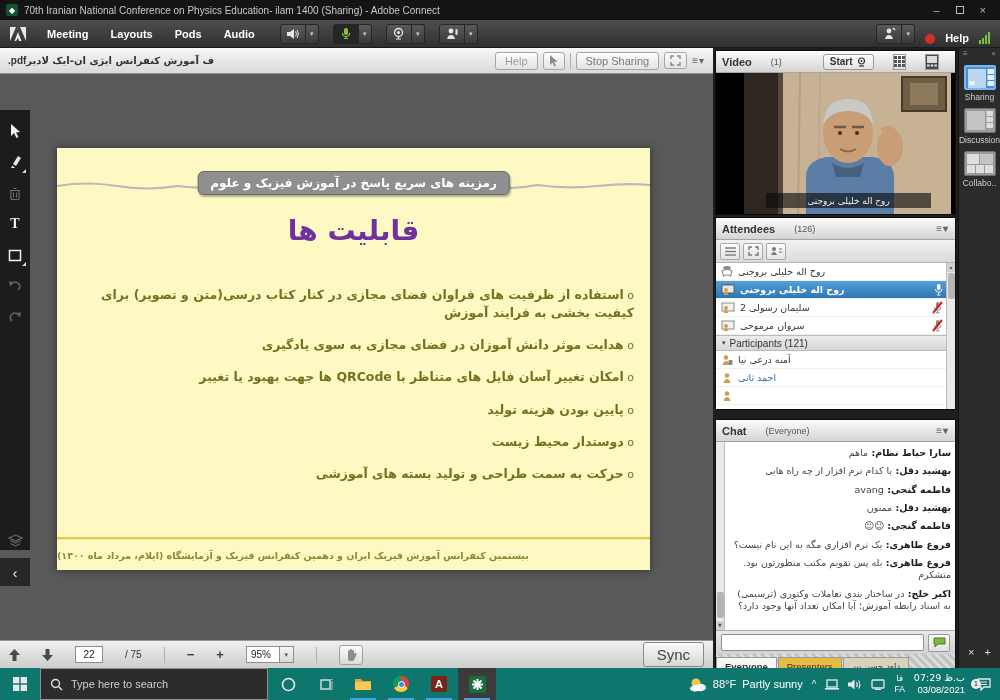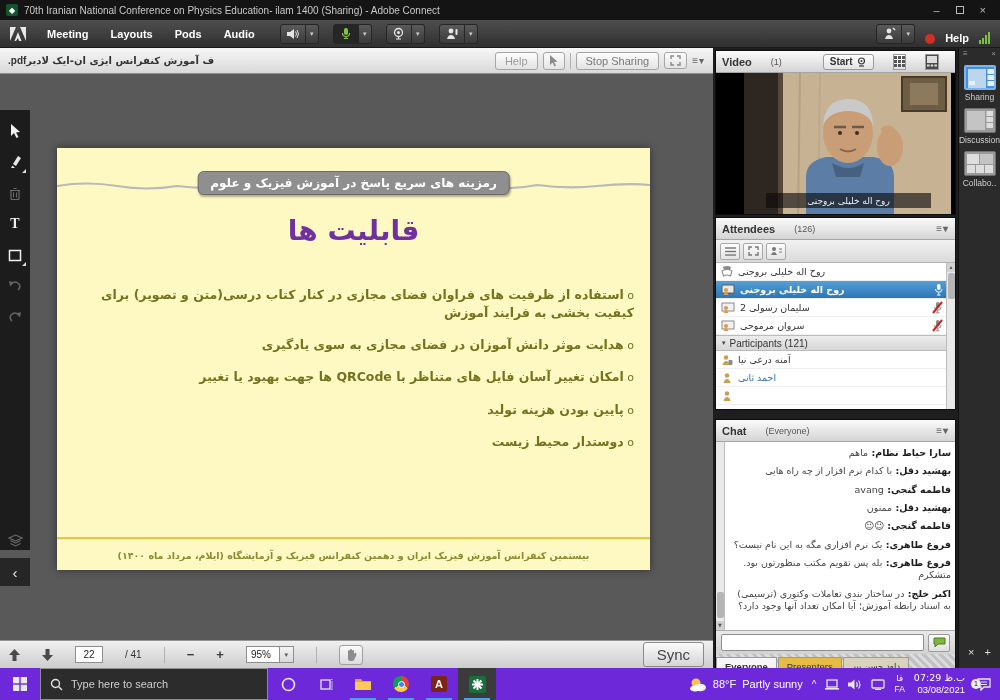--- a/index.html
+++ b/index.html
@@ -71,21 +71,21 @@
     padding:4px 12px; font-size:12px; font-weight:bold; white-space:nowrap;
     box-shadow:1px 2px 2px rgba(0,0,0,.3); }
   .slide-title { position:absolute; top:66px; width:100%; text-align:center; color:#7030a0;
     font-size:28px; font-weight:bold; }
   .bullets { position:absolute; top:138px; right:16px; left:16px; direction:rtl;
     color:#73731f; font-size:12.5px; font-weight:bold; text-align:right; }
   .bullet { margin-bottom:14px; line-height:1.45; }
   .bullet:before { content:"o "; font-weight:normal; font-size:11px; }
   .slide-rule { position:absolute; bottom:30px; left:0; width:100%; border-top:2px solid #dfca4e;
     border-bottom:1px solid #f3ea9e; }
-  .slide-footer { position:absolute; bottom:9px; width:100%; text-align:center; direction:rtl;
+  .slide-footer { position:absolute; bottom:9px; width:100%; text-align:left; direction:rtl;
     color:#8b8b33; font-size:9.5px; font-weight:bold; }
 
   .share-footer { position:absolute; top:640px; left:0; width:713px; height:28px;
     background:linear-gradient(#f0f0f0,#cdcdcd); border-top:1px solid #969696;
     display:flex; align-items:center; gap:22px; padding:0 9px; font-size:10px; color:#333; }
   .page-box { width:28px; height:17px; background:#fff; border:1px solid #8e8e8e;
     text-align:center; font-size:10px; line-height:15px; color:#222; }
   .zoom-box { height:17px; background:#fff; border:1px solid #8e8e8e; display:flex; align-items:center; }
   .zoom-box .zv { padding:0 4px; font-size:10px; color:#222; width:32px; }
   .zoom-box .zd { width:14px; height:100%; border-left:1px solid #8e8e8e;
@@ -165,21 +165,21 @@
     border-left:1px solid #101010; display:flex; flex-direction:column; align-items:center; }
   .lb-top { width:100%; display:flex; justify-content:space-between; padding:1px 4px; color:#999;
     font-size:8px; }
   .thumb { width:32px; height:25px; background:#9a9a9a; border:1px solid #6f6f6f; border-radius:2px;
     margin-top:6px; padding:2px; }
   .thumb.sel { background:#4a90d9; border:2px solid #79b6ef; }
   .thumb-label { color:#cfcfcf; font-size:8.5px; margin-top:2px; }
   .lb-bottom { margin-top:auto; margin-bottom:10px; display:flex; gap:10px; color:#ddd; font-size:11px; }
 
   
-  .taskbar { position:absolute; top:668px; left:0; width:1000px; height:32px; background:#6d28d9;
+  .taskbar { position:absolute; top:668px; left:0; width:1000px; height:32px; background:#0f766e;
     display:flex; align-items:stretch; color:#fff; }
   .tk-btn { width:40px; display:flex; align-items:center; justify-content:center; }
   .tk-search { width:228px; background:#2c2c2c; border:1px solid #8f8f8f; display:flex;
     align-items:center; gap:8px; padding:0 9px; color:#cfcfcf; font-size:11px; }
   .tk-app { width:38px; display:flex; align-items:center; justify-content:center; position:relative; }
   .tk-app.open:after { content:""; position:absolute; bottom:0; left:6px; right:6px; height:2px;
     background:#4aa3e0; }
   .tk-app.active { background:#3b3b3b; }
   .tk-right { margin-left:auto; display:flex; align-items:center; gap:9px; padding-right:6px; }
   .tk-weather { display:flex; align-items:center; gap:6px; font-size:11px; }
@@ -355,39 +355,40 @@
       <path d="M0 8 Q30 3 60 8 T120 8 Q150 12 180 7 T240 8 T300 7 Q330 11 360 7 T420 8 T480 7 Q510 11 540 8 T593 7" fill="none" stroke="#b9b9b9" stroke-width="2.2"></path>
     </svg>
     <div class="badge">رمزینه های سریع پاسخ در آموزش فیزیک و علوم</div>
     <div class="slide-title">قابلیت ها</div>
     <div class="bullets">
       <div class="bullet">استفاده از ظرفیت های فراوان فضای مجازی در کنار کتاب درسی(متن و تصویر) برای کیفیت بخشی به فرایند آموزش</div>
       <div class="bullet">هدایت موثر دانش آموزان در فضای مجازی به سوی یادگیری</div>
       <div class="bullet">امکان تغییر آسان فایل های متناظر با QRCode ها جهت بهبود یا تغییر</div>
       <div class="bullet">پایین بودن هزینه تولید</div>
       <div class="bullet">دوستدار محیط زیست</div>
+      <div class="bullet">حرکت به سمت طراحی و تولید بسته های آموزشی</div>
     </div>
     <div class="slide-rule"></div>
     <div class="slide-footer">بیستمین کنفرانس آموزش فیزیک ایران و دهمین کنفرانس فیزیک و آزمایشگاه (ایلام، مرداد ماه ۱۴۰۰)</div>
   </div>
 </div>
 
 <div class="share-footer">
   <span>
     <svg width="11" height="12" viewBox="0 0 11 12">
         <polygon points="5.5,0 11,6 7.5,6 7.5,12 3.5,12 3.5,6 0,6" fill="#4a4a4a"></polygon>
       </svg>
   </span>
   <span>
     <svg width="11" height="12" viewBox="0 0 11 12">
         <polygon points="5.5,12 0,6 3.5,6 3.5,0 7.5,0 7.5,6 11,6" fill="#4a4a4a"></polygon>
       </svg>
   </span>
   <span class="page-box">22</span>
-  <span>/ 41</span>
+  <span>/ 75</span>
   <span class="vsep"></span>
   <span class="pm">−</span>
   <span class="pm">+</span>
   <span class="zoom-box">
     <span class="zv">95%</span>
     <span class="zd">▾</span>
   </span>
   <span class="vsep"></span>
   <span class="hand-btn">
     <svg width="12" height="13" viewBox="0 0 12 13">

